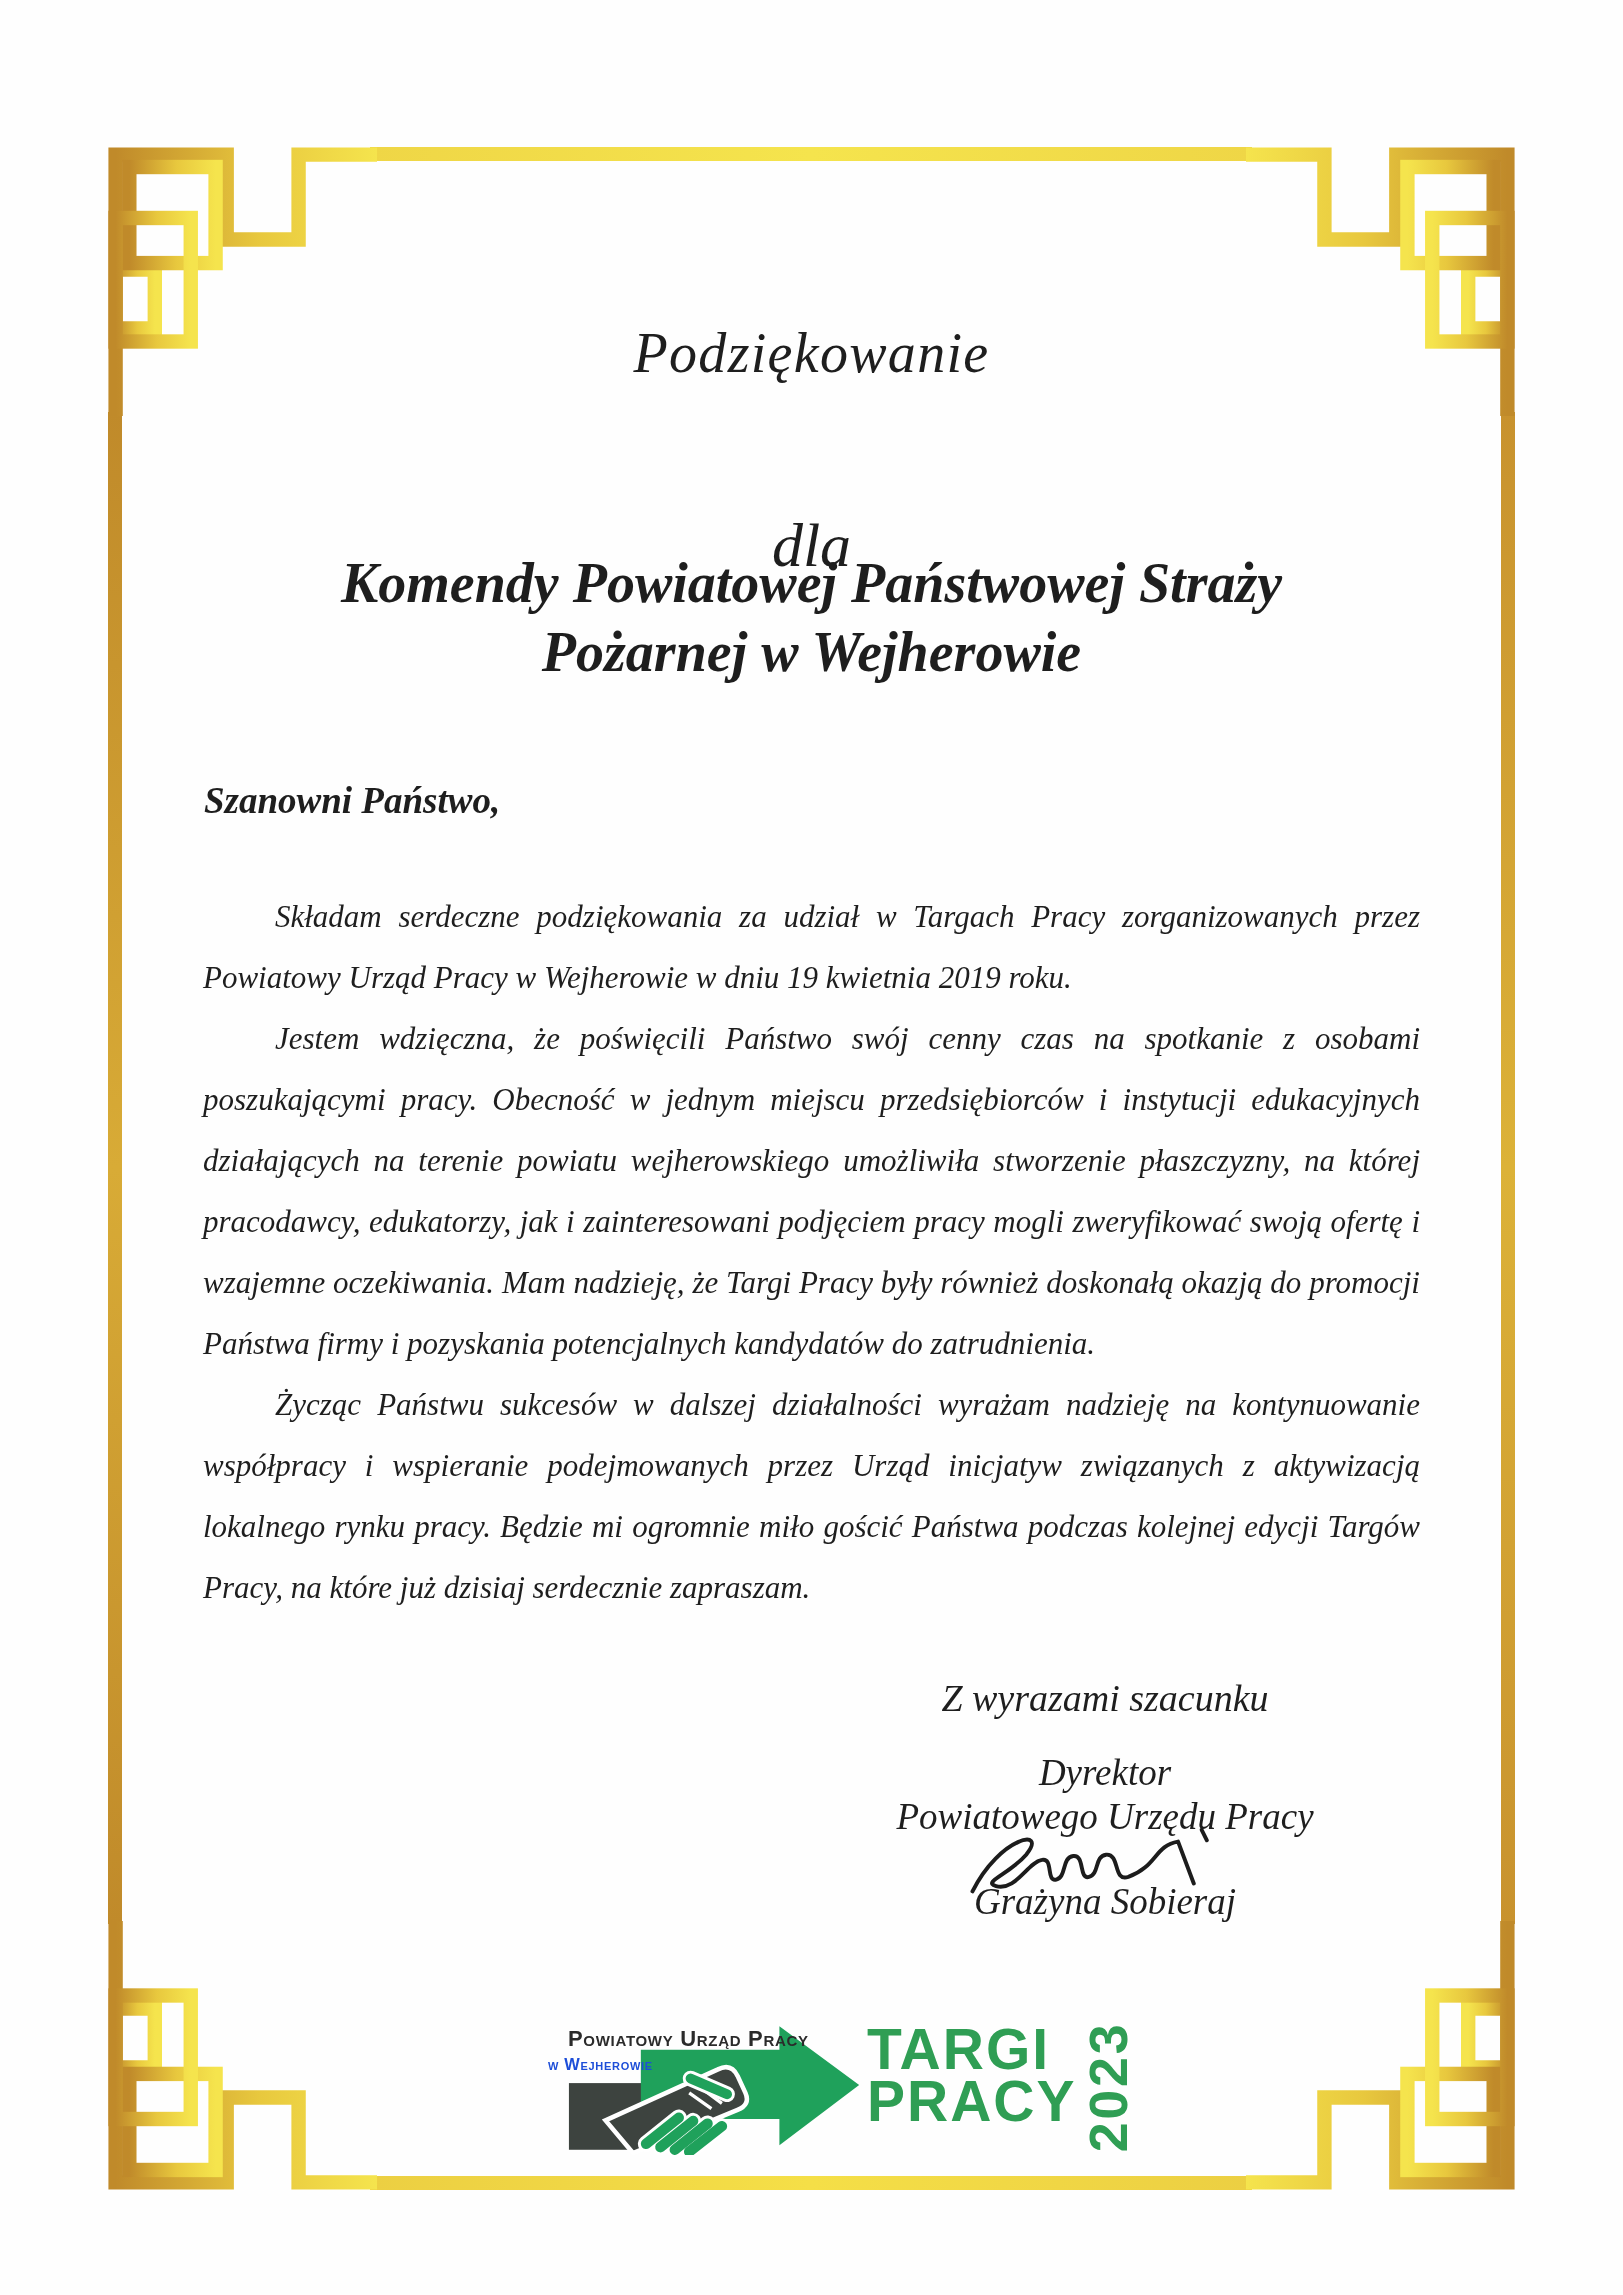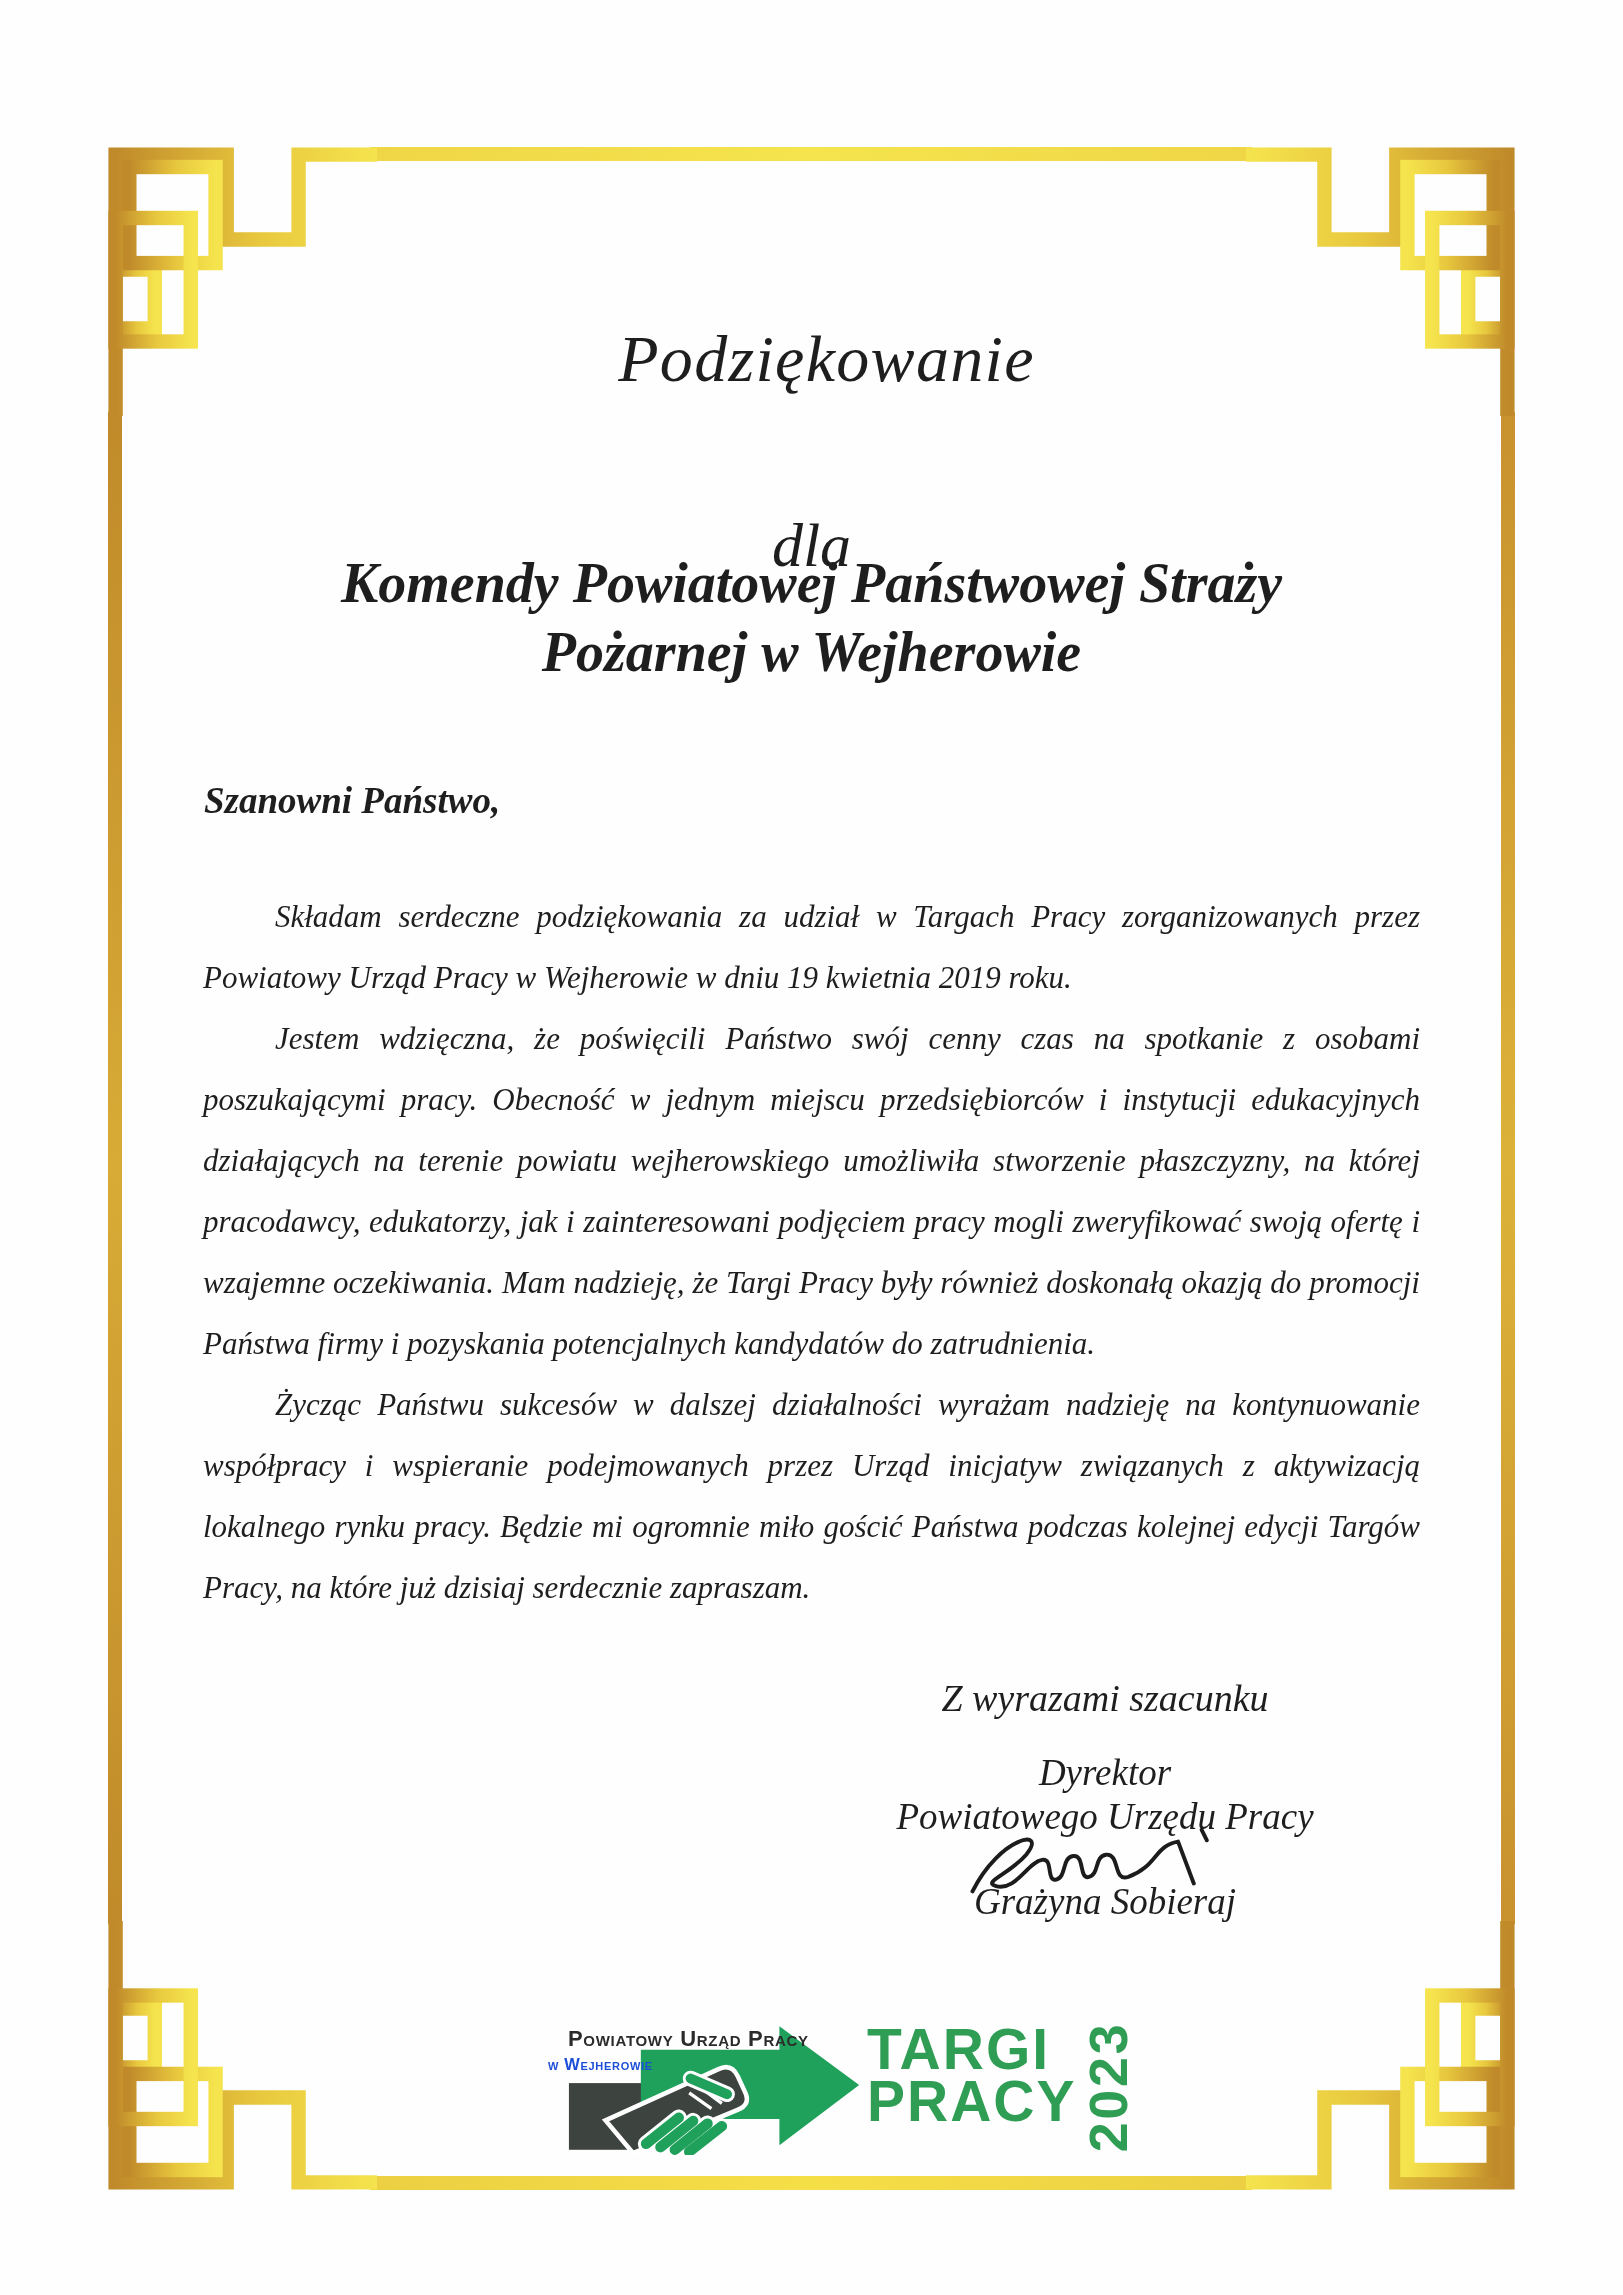--- a/index.html
+++ b/index.html
@@ -20,22 +20,22 @@
                        background:linear-gradient(180deg,#c8922e,#dcb238,#c8922e); }
   .corner { position:absolute; width:281px; height:281px; }
   .corner.tl { left:96px;  top:135px; }
   .corner.tr { left:1246px; top:135px;  transform:scaleX(-1); }
   .corner.bl { left:96px;  top:1921px; transform:scaleY(-1); }
   .corner.br { left:1246px; top:1921px; transform:scale(-1,-1); }
   .corner svg { width:100%; height:100%; display:block; }
 
   
   .title {
-    position:absolute; left:218px; top:321px; width:1217px;
-    font-size:66px; font-style:italic; text-align:center; letter-spacing:1.3px;
+    position:absolute; left:203px; top:321px; width:1217px;
+    font-size:56px; font-style:italic; text-align:center; letter-spacing:1.3px;
   }
   .dedication {
     position:absolute; left:203px; top:486px; width:1217px;
     font-size:62px; font-style:italic; text-align:center;margin-top:24px;
   }
   .recipient {
     position:absolute; left:170px; top:549px; width:1283px;
     font-size:56px; font-style:italic; font-weight:bold; text-align:center;
     line-height:1.24;
   }

